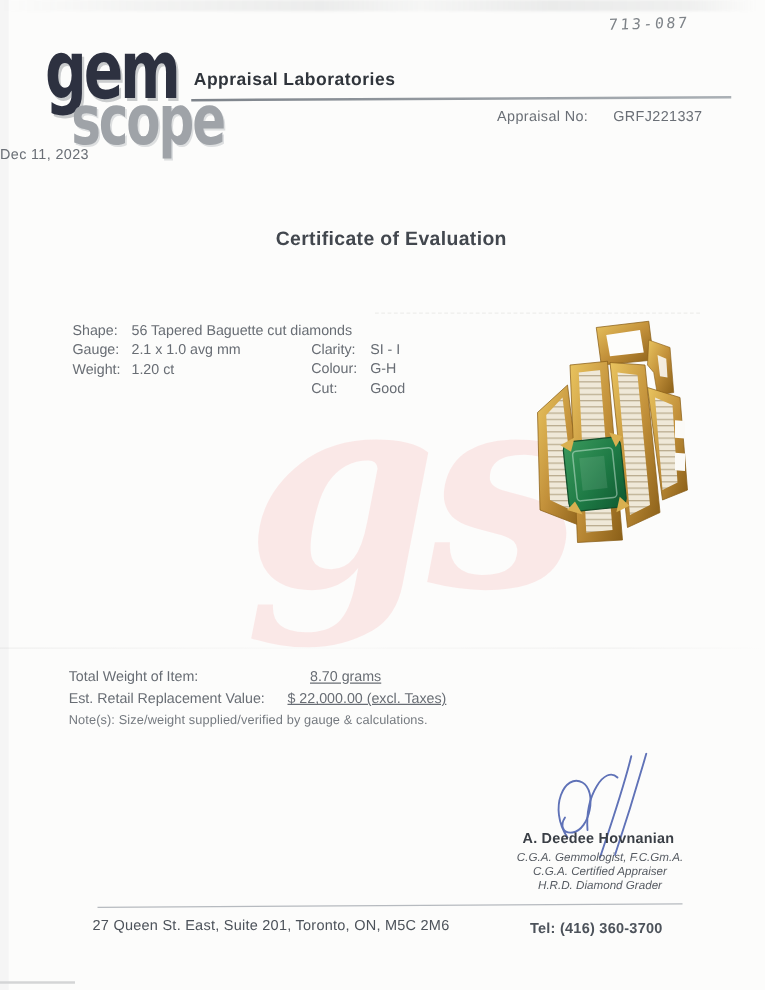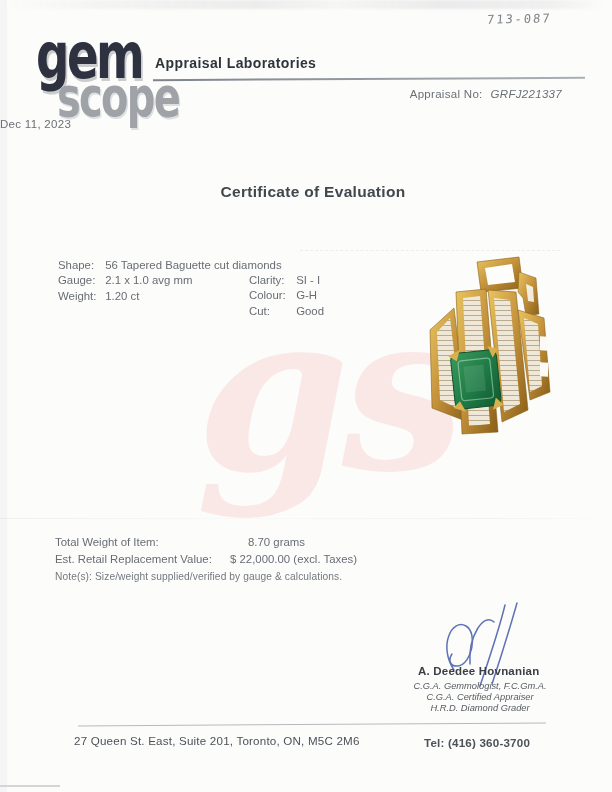--- a/index.html
+++ b/index.html
@@ -65,21 +65,21 @@
   }
   .org-underline {
     position:absolute; top:78px; left:153px; width:432px; height:2px;
     background:linear-gradient(90deg,#7d838a,#9aa0a6 60%,#aab0b5);
     transform:rotate(-.3deg);
   }
   .appraisal-no {
     position:absolute; top:88px; left:0; width:562px; text-align:right;
     font-size:11.5px; color:#6a6f76; letter-spacing:.3px;
   }
-  .appraisal-no .val { margin-left:8px;font-style:italic; }
+  .appraisal-no .val { margin-left:20px; }
   .doc-date {
     position:absolute; top:118px; left:0; width:560px; text-align:left;
     font-size:11.5px; color:#6a6f76; letter-spacing:.3px;
   }
 
   .cert-title {
     position:absolute; top:183px; left:0; width:612px; text-align:center;
     font-size:15.5px; font-weight:bold; color:#42474e; letter-spacing:.3px;padding-left:14px;
   }
   .description {
@@ -89,21 +89,21 @@
 
   .spec-col { position:absolute; font-size:11.4px; color:#686d74; }
   .spec-col.left { top:259px; left:58px; }
   .spec-col.right { top:274px; left:249px; }
   .spec-row { height:15.3px; white-space:nowrap; }
   .spec-label { display:inline-block; width:44px; }
   .spec-value {}
 
   .totals-row { position:absolute; left:0; width:612px; font-size:11.4px; color:#686d74; }
   .totals-row .t-label { position:absolute; left:55px; white-space:nowrap; }
-  .totals-row .t-value { position:absolute; white-space:nowrap; }
+  .totals-row .t-value { position:absolute; white-space:nowrap;text-decoration:underline; }
   .totals-row.r1 { top:536px; } .totals-row.r1 .t-value { left:248px; }
   .totals-row.r2 { top:553px; } .totals-row.r2 .t-value { left:230px; }
   .totals-note { position:absolute; top:571px; left:55px; font-size:10.2px; color:#74797f; letter-spacing:.1px; }
 
   .pendant-photo { position:absolute; top:250px; left:422px; width:150px; height:198px; }
 
   .signature-svg { position:absolute; top:602px; left:412px; width:145px; height:95px; }
   .signer-name {
     position:absolute; top:665px; left:418px;
     font-size:11.5px; font-weight:bold; color:#3a3f46; letter-spacing:.2px;text-align:right;

